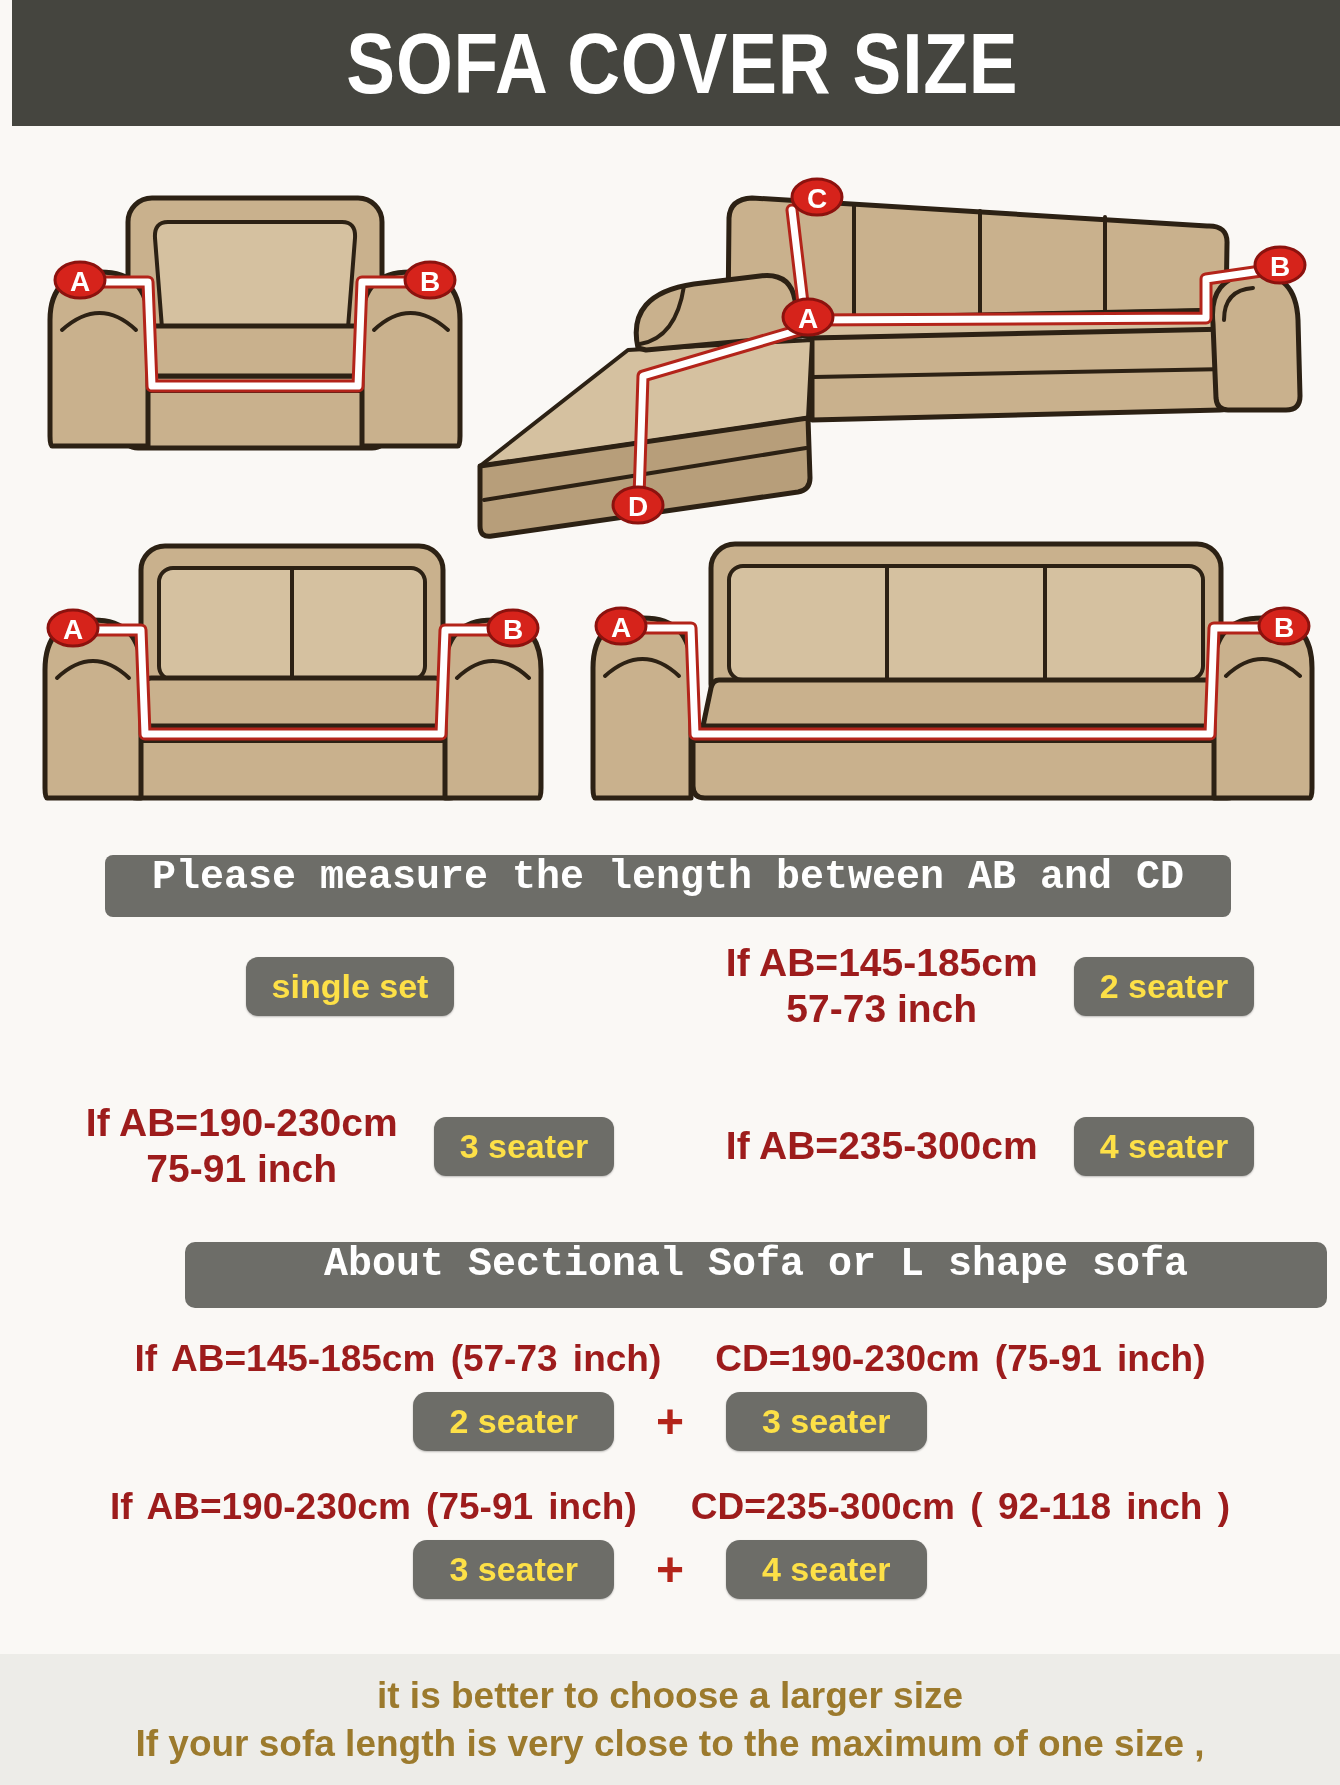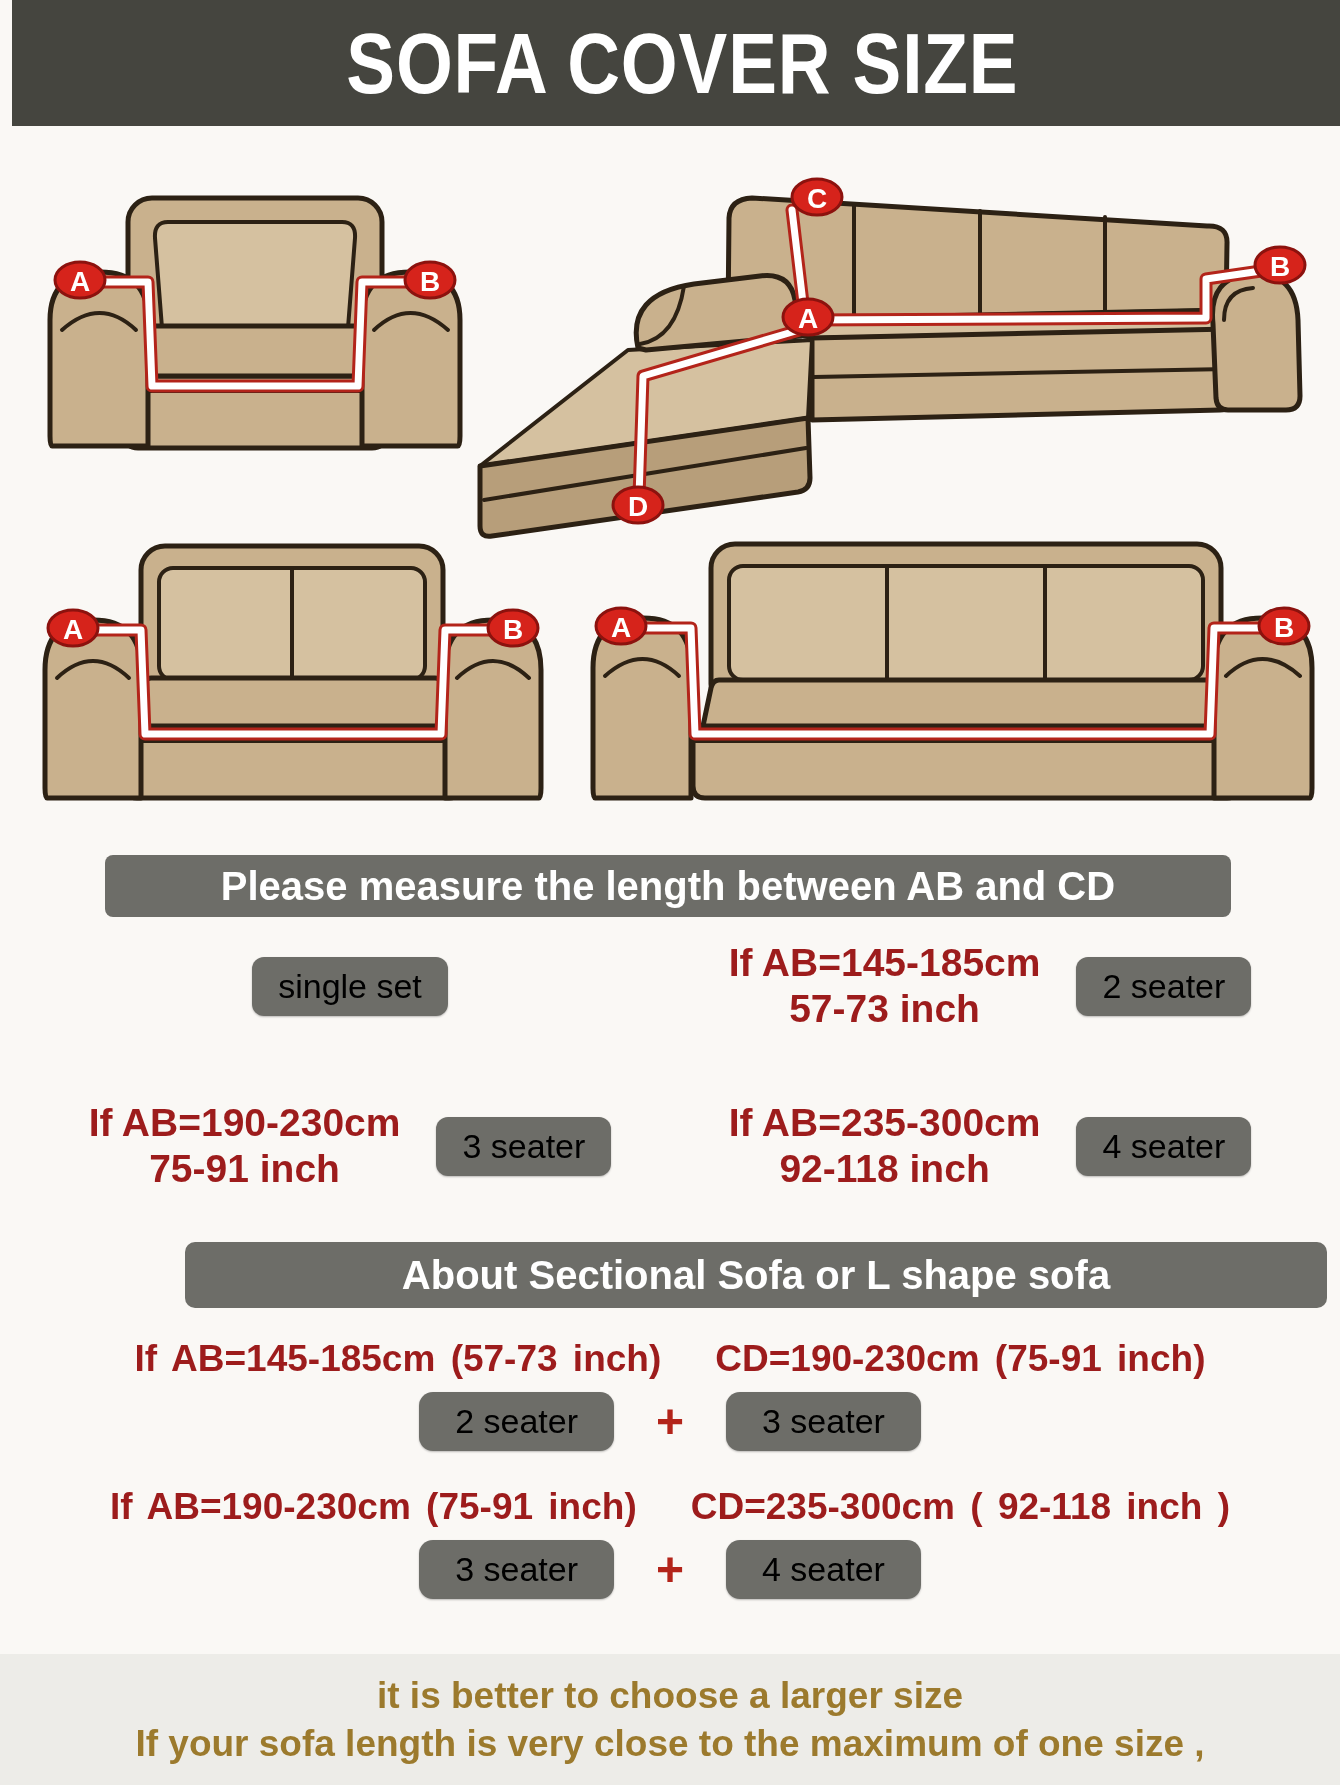--- a/index.html
+++ b/index.html
@@ -24,32 +24,32 @@
 
   .fill-mid  {fill:var(--sofa-fill,#c9b18d);  stroke:var(--sofa-outline,#2c2114);stroke-width:5;stroke-linejoin:round;}
   .fill-light{fill:var(--sofa-fill-light,#d5c1a0);stroke:var(--sofa-outline,#2c2114);stroke-width:4;stroke-linejoin:round;}
   .fill-dark {fill:var(--sofa-fill-dark,#b79e7a); stroke:var(--sofa-outline,#2c2114);stroke-width:5;stroke-linejoin:round;}
   .seam{stroke:var(--sofa-outline,#2c2114);stroke-width:4;fill:none;stroke-linecap:round;}
   .mline-o{stroke:var(--line-red,#b3241a);stroke-width:13;fill:none;stroke-linejoin:round;stroke-linecap:round;}
   .mline-i{stroke:#fff;stroke-width:7;fill:none;stroke-linejoin:round;stroke-linecap:round;}
   .badge ellipse{fill:var(--badge-red,#d6231b);stroke:#8c120e;stroke-width:3;}
   .badge text{fill:#fff;font-size:28px;font-weight:700;font-family:"Liberation Sans","DejaVu Sans",sans-serif;}
 
-  .banner{position:absolute;background:var(--banner-bg,#6d6d68);color:#fff;display:flex;align-items:center;justify-content:center;
-    font-weight:700;white-space:nowrap;}
+  .banner{position:absolute;background:var(--banner-bg,#6d6d68);color:#fff;display:flex;justify-content:center;
+    font-weight:700;white-space:nowrap;font-family:Liberation Mono, monospace;}
   .banner1{left:105px;top:855px;width:1126px;height:62px;border-radius:8px;font-size:40px;}
   .banner2{left:185px;top:1242px;width:1142px;height:66px;border-radius:10px;font-size:40px;}
 
   .cell{position:absolute;height:96px;display:flex;align-items:center;justify-content:center;gap:36px;}
   .cell1{left:40px; top:938px; width:620px;}
   .cell2{left:680px;top:938px; width:620px;}
   .cell3{left:40px; top:1098px;width:620px;}
   .cell4{left:680px;top:1098px;width:620px;}
   .cond{color:var(--red-text,#9d1c1c);font-weight:700;font-size:39px;line-height:1.18;text-align:center;white-space:nowrap;}
-  .pill{background:var(--pill-bg,#6d6d68);color:#000000;font-weight:400;font-size:34px;border-radius:12px;
+  .pill{background:var(--pill-bg,#6d6d68);color:#fde047;font-weight:700;font-size:34px;border-radius:12px;
     padding:10px 26px;white-space:nowrap;box-shadow:0 1px 2px rgba(0,0,0,.25);}
 
   .secrow{position:absolute;left:0;width:1340px;display:flex;align-items:center;justify-content:center;}
   .sectext{gap:54px;color:var(--red-text,#9d1c1c);font-weight:700;font-size:37px;white-space:nowrap;word-spacing:5px;}
   .srow1{top:1338px;} .srow2{top:1486px;}
   .secpills{gap:42px;}
   .prow1{top:1392px;} .prow2{top:1540px;}
   .secpills .pill{padding:10px 36px;border-radius:14px;}
   .plus{color:var(--line-red,#b3241a);font-size:48px;font-weight:700;line-height:1;}
 
@@ -192,21 +192,20 @@
     <div class="cond">
       <div>If AB=190-230cm</div>
       <div>75-91 inch</div>
     </div>
     <div class="pill">3 seater</div>
   </div>
 
   <div class="cell cell4">
     <div class="cond">
       <div>If AB=235-300cm</div>
-      <div>92-118 inch</div>
     </div>
     <div class="pill">4 seater</div>
   </div>
 
   <div class="banner banner2">
     <span>About Sectional Sofa or L shape sofa</span>
   </div>
 
   <div class="secrow sectext srow1">
     <span>If AB=145-185cm (57-73 inch)</span>

